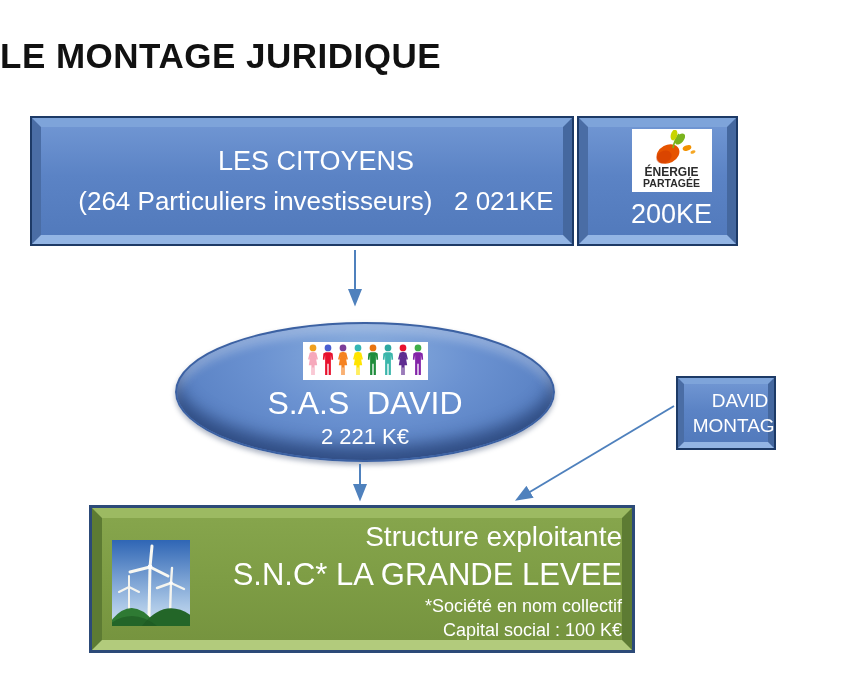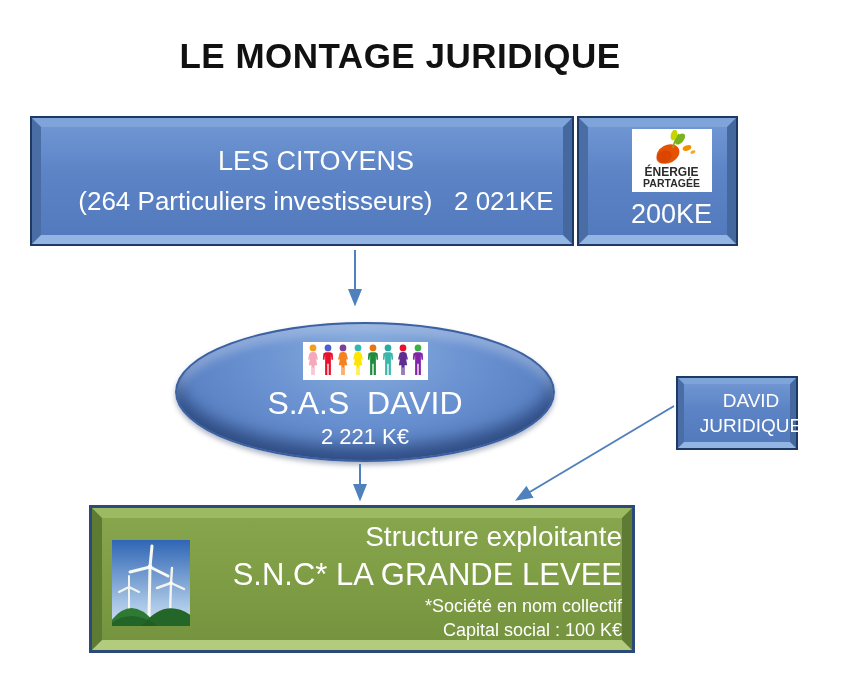--- a/index.html
+++ b/index.html
@@ -1,21 +1,21 @@
 <!DOCTYPE html>
 <html><head>
 <meta charset="utf-8">
 <style>
   html,body{margin:0;padding:0;background:#ffffff;}
   .canvas{
     position:relative;width:860px;height:676px;background:#ffffff;
     font-family:"Liberation Sans",sans-serif;overflow:hidden;
   }
   .title{
-    position:absolute;top:36px;left:0;width:800px;text-align:center;
+    position:absolute;top:36px;left:0;width:800px;text-align:left;
     font-size:35px;font-weight:700;color:#111111;letter-spacing:.5px;
   }
   
   .bevel-blue{
     position:absolute;box-sizing:border-box;
     background:linear-gradient(180deg,#6f95d2 0%,#5b83c5 45%,#527abc 100%);
     border-style:solid;
     border-color:#7ea4da #45689f #93b5e4 #4a6da5;
     box-shadow:0 0 0 2px #1d3a66;
     padding-left:28px;
@@ -41,21 +41,21 @@
     box-shadow:inset 0 -13px 16px rgba(15,35,80,.55),inset 0 8px 10px rgba(255,255,255,.28),0 3px 5px rgba(30,50,90,.35);
     display:flex;flex-direction:column;align-items:center;
   }
   .people-strip{
     margin-top:18px;background:#ffffff;padding:2px 3px;display:flex;gap:1px;height:38px;box-sizing:border-box;
   }
   .person{width:14px;height:34px;display:block;}
   .eolys-name{color:#ffffff;font-size:32px;line-height:42px;margin-top:2px;white-space:pre;}
   .eolys-amount{color:#ffffff;font-size:22px;line-height:26px;}
   
-  .david{left:678px;top:378px;width:118px;height:70px;border-width:6px;
+  .david{left:678px;top:378px;width:96px;height:70px;border-width:6px;
     display:flex;flex-direction:column;justify-content:center;align-items:center;}
   .david .dl{color:#ffffff;font-size:19px;line-height:25px;}
   .david-caption{
     position:absolute;left:655px;top:461px;width:175px;text-align:center;
     color:#1a1a1a;font-size:15px;
   }
   
   .snc{
     position:absolute;left:92px;top:508px;width:540px;height:142px;box-sizing:border-box;
     background:linear-gradient(180deg,#86a54c 0%,#7d9c44 55%,#76943f 100%);
@@ -135,21 +135,21 @@
           <circle cx="7.5" cy="4" r="3.6" fill="#3fae49"></circle>
           <path d="M5,8.5 L10,8.5 L12.5,10 L13,16.5 L11.4,16.8 L10.6,11.5 L10.6,33 L8.2,33 L8.2,21 L6.8,21 L6.8,33 L4.4,33 L4.4,11.5 L3.6,16.8 L2,16.5 L2.5,10 Z" fill="#8324a8"></path>
         </svg>
       </div>
     <div class="eolys-name">S.A.S  DAVID</div>
     <div class="eolys-amount">2 221 K€</div>
   </div>
 
   <div class="bevel-blue david">
     <div class="dl">DAVID</div>
-    <div class="dl">JURIDIQUE</div>
+    <div class="dl">MONTAGE</div>
   </div>
 
   <div class="snc">
     <svg class="wind" viewBox="0 0 78 86">
       <defs>
         <linearGradient id="sky" x1="0" y1="0" x2="0" y2="1">
           <stop offset="0" stop-color="#2f66b5"></stop>
           <stop offset="0.75" stop-color="#a9c6e6"></stop>
           <stop offset="1" stop-color="#cfe0f0"></stop>
         </linearGradient>

